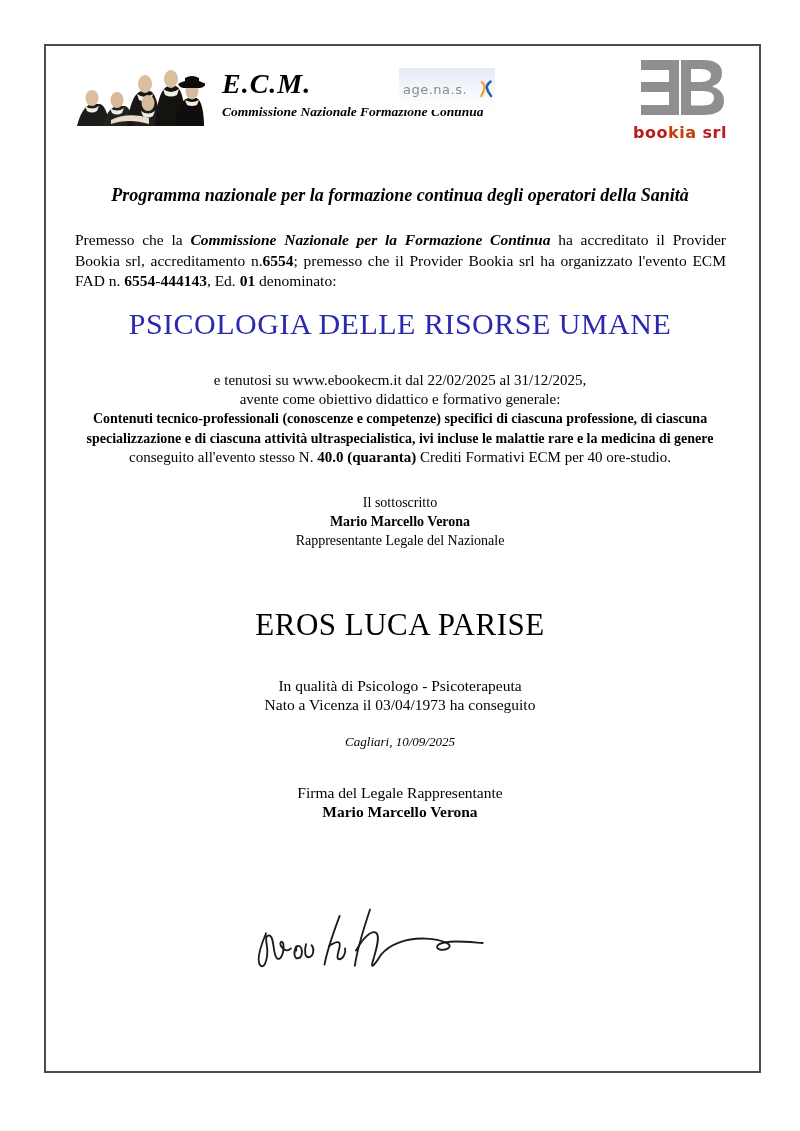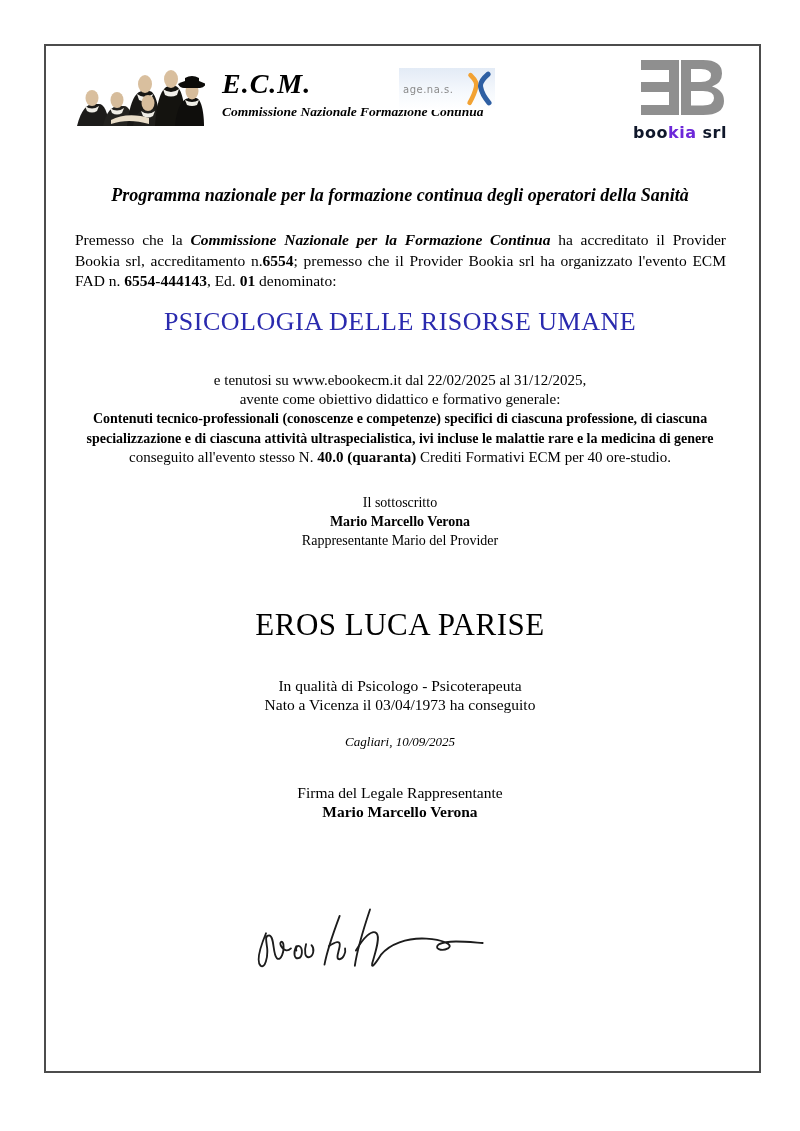--- a/index.html
+++ b/index.html
@@ -19,37 +19,37 @@
   .ecm-title { font-size:28px; font-weight:bold; font-style:italic; letter-spacing:1px; }
   .ecm-sub { font-size:13.5px; font-weight:bold; font-style:italic; margin-top:4px; white-space:nowrap; }
   .agenas {
     position:absolute; left:399px; top:68px; width:96px; height:42px;
     display:flex; align-items:center; justify-content:flex-end;
     background:linear-gradient(180deg,#e3ebf6 0%,#f6f9fd 60%,#ffffff 100%);
     padding:2px 2px 2px 4px;
   }
   .agenas-label {
     font-family:"DejaVu Sans","Liberation Sans",sans-serif;
-    font-size:10px; color:#8a8a8a; letter-spacing:0.5px; margin-right:12px;
+    font-size:13px; color:#8a8a8a; letter-spacing:0.5px; margin-right:12px;
   }
   .bookia { position:absolute; left:628px; top:60px; width:104px; text-align:center; }
   .bookia-label {
     font-family:"DejaVu Sans","Liberation Sans",sans-serif;
     font-size:16px; font-weight:bold; letter-spacing:0.5px; margin-top:4px; white-space:nowrap;
   }
-  .red { color:#0f172a; } .gray { color:#6d28d9; }
+  .red { color:#b91c1c; } .gray { color:#c2410c; }
   
   .doc-title { position:absolute; left:60px; right:60px; top:185px; text-align:center;
     font-size:18px; font-weight:bold; font-style:italic; }
   .premesso { position:absolute; left:75px; top:230px; width:651px;
     font-size:15.5px; line-height:20.5px; text-align:justify; }
   .bi { font-weight:bold; font-style:italic; }
   .b { font-weight:bold; }
   .event-title { position:absolute; left:0; right:0; top:307px; text-align:center;
-    font-size:26px; color:#2a2aae; letter-spacing:0.5px; }
+    font-size:30px; color:#2a2aae; letter-spacing:0.5px; }
   .objective { position:absolute; left:70px; right:70px; top:371px; text-align:center;
     font-size:15px; line-height:19.2px; }
   .objective .bold-part { font-size:14px; font-weight:bold; }
   .sottoscritto { position:absolute; left:0; right:0; top:493px; text-align:center;
     font-size:14px; line-height:19.2px; }
   .attesta { position:absolute; left:0; right:0; top:564px; text-align:center; font-size:15.5px; }
   .participant { position:absolute; left:0; right:0; top:607px; text-align:center;
     font-size:31px; letter-spacing:0.5px; }
   .quality { position:absolute; left:0; right:0; top:676px; text-align:center;
     font-size:15.5px; line-height:19.2px; }
@@ -128,21 +128,21 @@
   <div class="objective">
     <div>e tenutosi su www.ebookecm.it dal 22/02/2025 al 31/12/2025,</div>
     <div>avente come obiettivo didattico e formativo generale:</div>
     <div class="bold-part">Contenuti tecnico-professionali (conoscenze e competenze) specifici di ciascuna professione, di ciascuna specializzazione e di ciascuna attività ultraspecialistica, ivi incluse le malattie rare e la medicina di genere</div>
     <div><span>conseguito all'evento stesso N. </span><span class="b">40.0 (quaranta)</span><span> Crediti Formativi ECM per 40 ore-studio.</span></div>
   </div>
 
   <div class="sottoscritto">
     <div>Il sottoscritto</div>
     <div class="b">Mario Marcello Verona</div>
-    <div>Rappresentante Mario del Provider</div>
+    <div>Rappresentante Legale del Nazionale</div>
   </div>
 
 
   <div class="participant">EROS LUCA PARISE</div>
 
   <div class="quality">
     <div>In qualità di Psicologo - Psicoterapeuta</div>
     <div>Nato a Vicenza il 03/04/1973 ha conseguito</div>
   </div>
 

